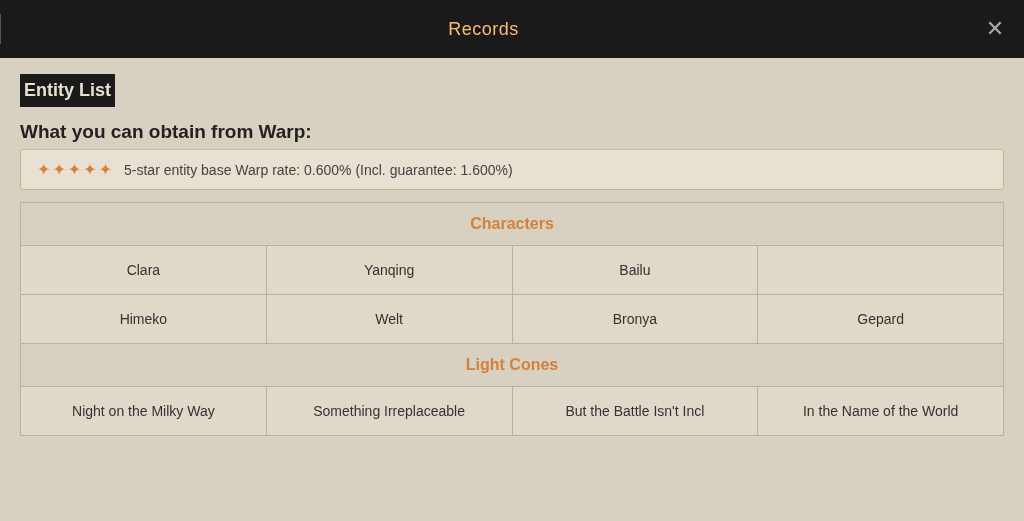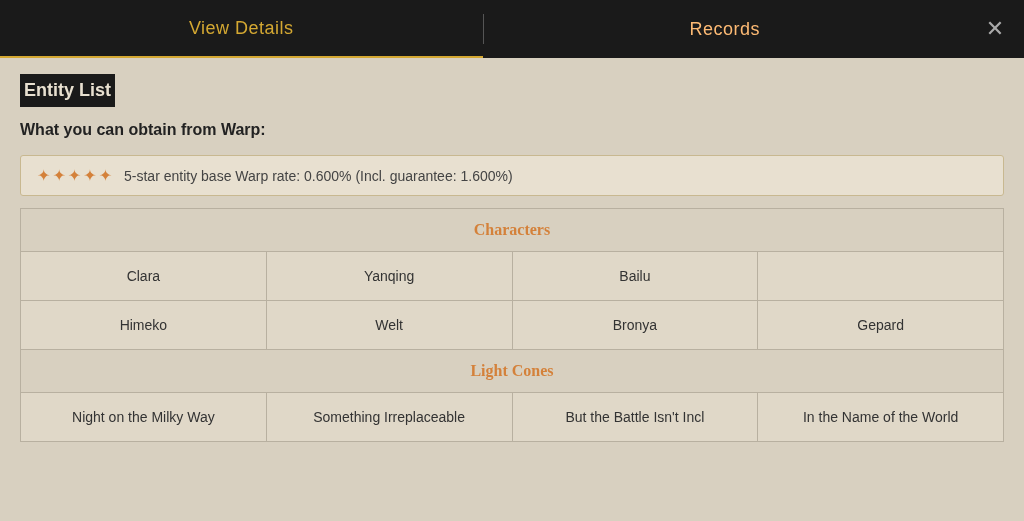--- a/index.html
+++ b/index.html
@@ -81,24 +81,24 @@
       display: inline-block;
       background: #1a1a1a;
       color: #e8e0d0;
       font-size: 18px;
       font-weight: bold;
       padding: 6px 4px;
       margin-bottom: 14px;
     }
 
     .section-subtitle {
-      font-size: 16px;
+      font-size: 19px;
       font-weight: bold;
       color: #222;
-      margin-bottom: 16px;
+      margin-bottom: 6px;
     }
 
     
     .rate-banner {
       background: #e8e0d0;
       border: 1px solid #c8b890;
       border-radius: 3px;
       padding: 10px 16px;
       display: flex;
       align-items: center;
@@ -131,30 +131,26 @@
       width: 25%;
     }
 
     .section-header td {
       background: #d8d0c0;
       color: #d4813a;
       font-size: 16px;
       font-weight: bold;
       padding: 12px 8px;
       text-align: center;
-      font-family: Liberation Serif, serif;
     }
   </style>
 </head>
 <body>
 
 <div class="header">
-  <div class="tab-item active">
-    <span>View Details</span>
-  </div>
   <div class="tab-divider"></div>
   <div class="tab-item">
     <span>Records</span>
   </div>
   <div class="close-btn">
     <span>✕</span>
   </div>
 </div>
 
 <div class="content">

